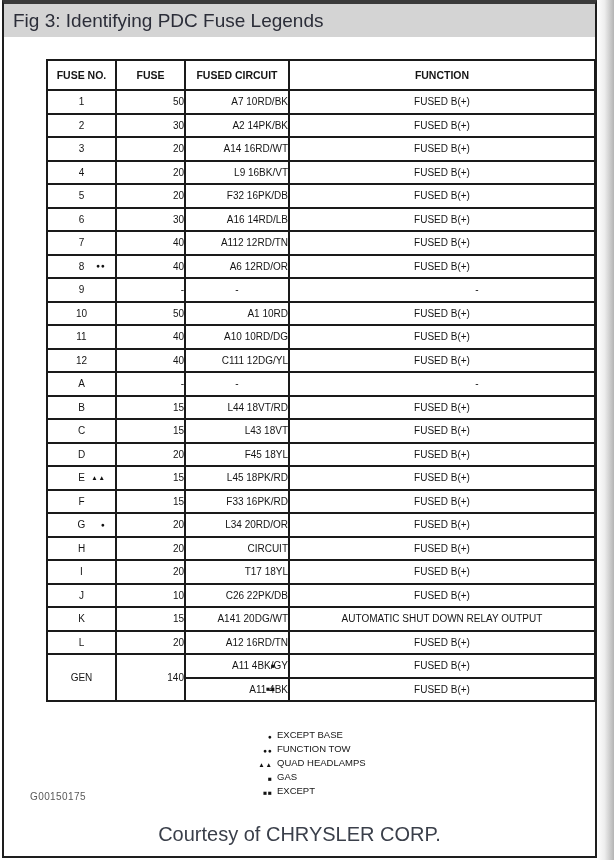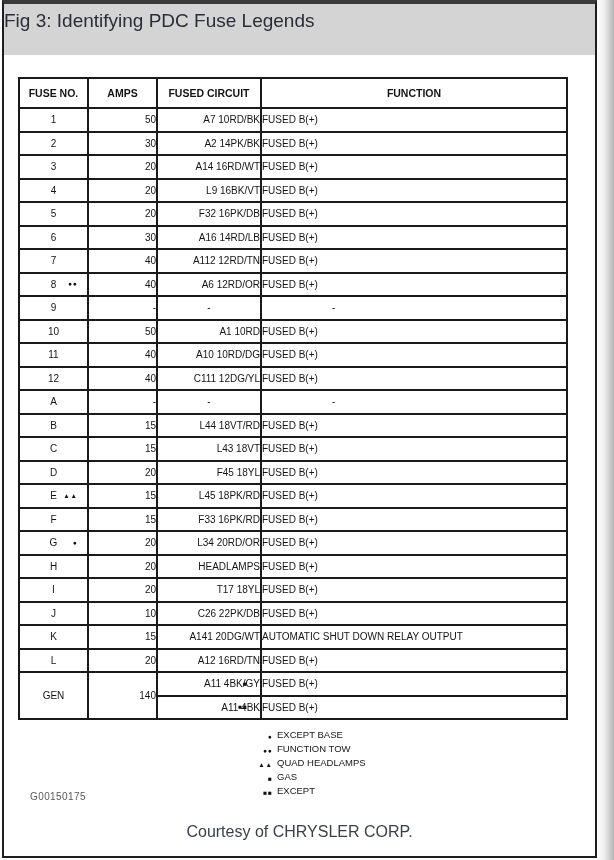--- a/index.html
+++ b/index.html
@@ -11,41 +11,41 @@
   .edge-shadow {
     position:absolute; right:0; top:0; width:17px; height:100%;
     background:linear-gradient(to right,#ffffff 0%,#ededed 45%,#b4b4b4 100%);
   }
   .window {
     position:absolute; left:2px; top:0; width:591px; height:852px;
     border:2px solid #1e1e1e; border-top:4px solid #3a3a3a;
     background:#ffffff;
   }
   .titlebar {
-    height:51px; background:#d4d4d4;
+    height:33px; background:#d4d4d4;
     color:#2b2d38; font-size:19px; line-height:33px;
-    white-space:nowrap;
+    padding-left:9px; white-space:nowrap;
   }
   table.fuse-table {
     border-collapse:collapse; table-layout:fixed;
-    width:548px; margin:22px 0 0 14px;
+    width:548px; margin:22px 0 0 42px;
     background:#ffffff;
   }
   .fuse-table th, .fuse-table td {
     border:2px solid #1a1a1a; color:#141414; overflow:hidden;
   }
   .fuse-table th {
     height:26px; font-size:10.5px; font-weight:bold; text-align:center;
   }
   .fuse-table td { height:21.5px; padding:0; font-size:10px; }
   .c-fuse  { text-align:center; position:relative; }
   .c-amps  { text-align:right; }
   .c-circuit { text-align:right; padding-left:13px; position:relative; }
   .c-circuit.dash { text-align:center; padding-left:0; }
-  .c-fn    { text-align:left; padding-left:17px; }
+  .c-fn    { text-align:center; padding-left:17px; }
   .c-fn.dash { padding-left:70px; }
   .mk {
     position:absolute; right:9px; top:50%; transform:translateY(-52%);
     font-size:6.5px; letter-spacing:1px; color:#111;
   }
   .c-circuit .mk { right:12px; }
   .legend {
     position:absolute; left:253px; top:722px;
     font-size:9.5px; color:#151515;
   }
@@ -53,21 +53,21 @@
   .legend-sym {
     width:16px; text-align:right; margin-right:4px;
     font-size:6.5px; letter-spacing:1px; color:#111;
   }
   .figure-id {
     position:absolute; left:26px; top:787px;
     font-size:10px; color:#5a5a5a; letter-spacing:0.4px;
   }
   .courtesy {
     position:absolute; left:0; top:819px; width:100%;
-    text-align:center; font-size:16px; color:#3a3f4a;
+    text-align:center; font-size:20px; color:#3a3f4a;
   }
 </style>
 </head>
 <body>
 
 <div class="edge-shadow"></div>
 
 <div class="window">
   <div class="titlebar">
     <span>Fig 3: Identifying PDC Fuse Legends</span>
@@ -76,21 +76,21 @@
   <table class="fuse-table">
     <colgroup>
       <col style="width:69px">
         <col style="width:69px">
         <col style="width:104px">
         <col style="width:306px">
     </colgroup>
     <thead>
       <tr>
         <th>FUSE NO.</th>
-        <th>AMPS</th>
+        <th>FUSE</th>
         <th>FUSED CIRCUIT</th>
         <th>FUNCTION</th>
       </tr>
     </thead>
     <tbody>
         <tr>
           <td class="c-fuse"><span>1</span></td>
           <td class="c-amps"><span>50</span></td>
           <td class="c-circuit"><span>A7 10RD/BK</span></td>
           <td class="c-fn"><span>FUSED B(+)</span></td>
@@ -199,21 +199,21 @@
         </tr>
         <tr>
           <td class="c-fuse"><span>G</span><span class="mk">●</span></td>
           <td class="c-amps"><span>20</span></td>
           <td class="c-circuit"><span>L34 20RD/OR</span></td>
           <td class="c-fn"><span>FUSED B(+)</span></td>
         </tr>
         <tr>
           <td class="c-fuse"><span>H</span></td>
           <td class="c-amps"><span>20</span></td>
-          <td class="c-circuit"><span>HEADLAMPS</span></td>
+          <td class="c-circuit"><span>CIRCUIT</span></td>
           <td class="c-fn"><span>FUSED B(+)</span></td>
         </tr>
         <tr>
           <td class="c-fuse"><span>I</span></td>
           <td class="c-amps"><span>20</span></td>
           <td class="c-circuit"><span>T17 18YL</span></td>
           <td class="c-fn"><span>FUSED B(+)</span></td>
         </tr>
         <tr>
           <td class="c-fuse"><span>J</span></td>

